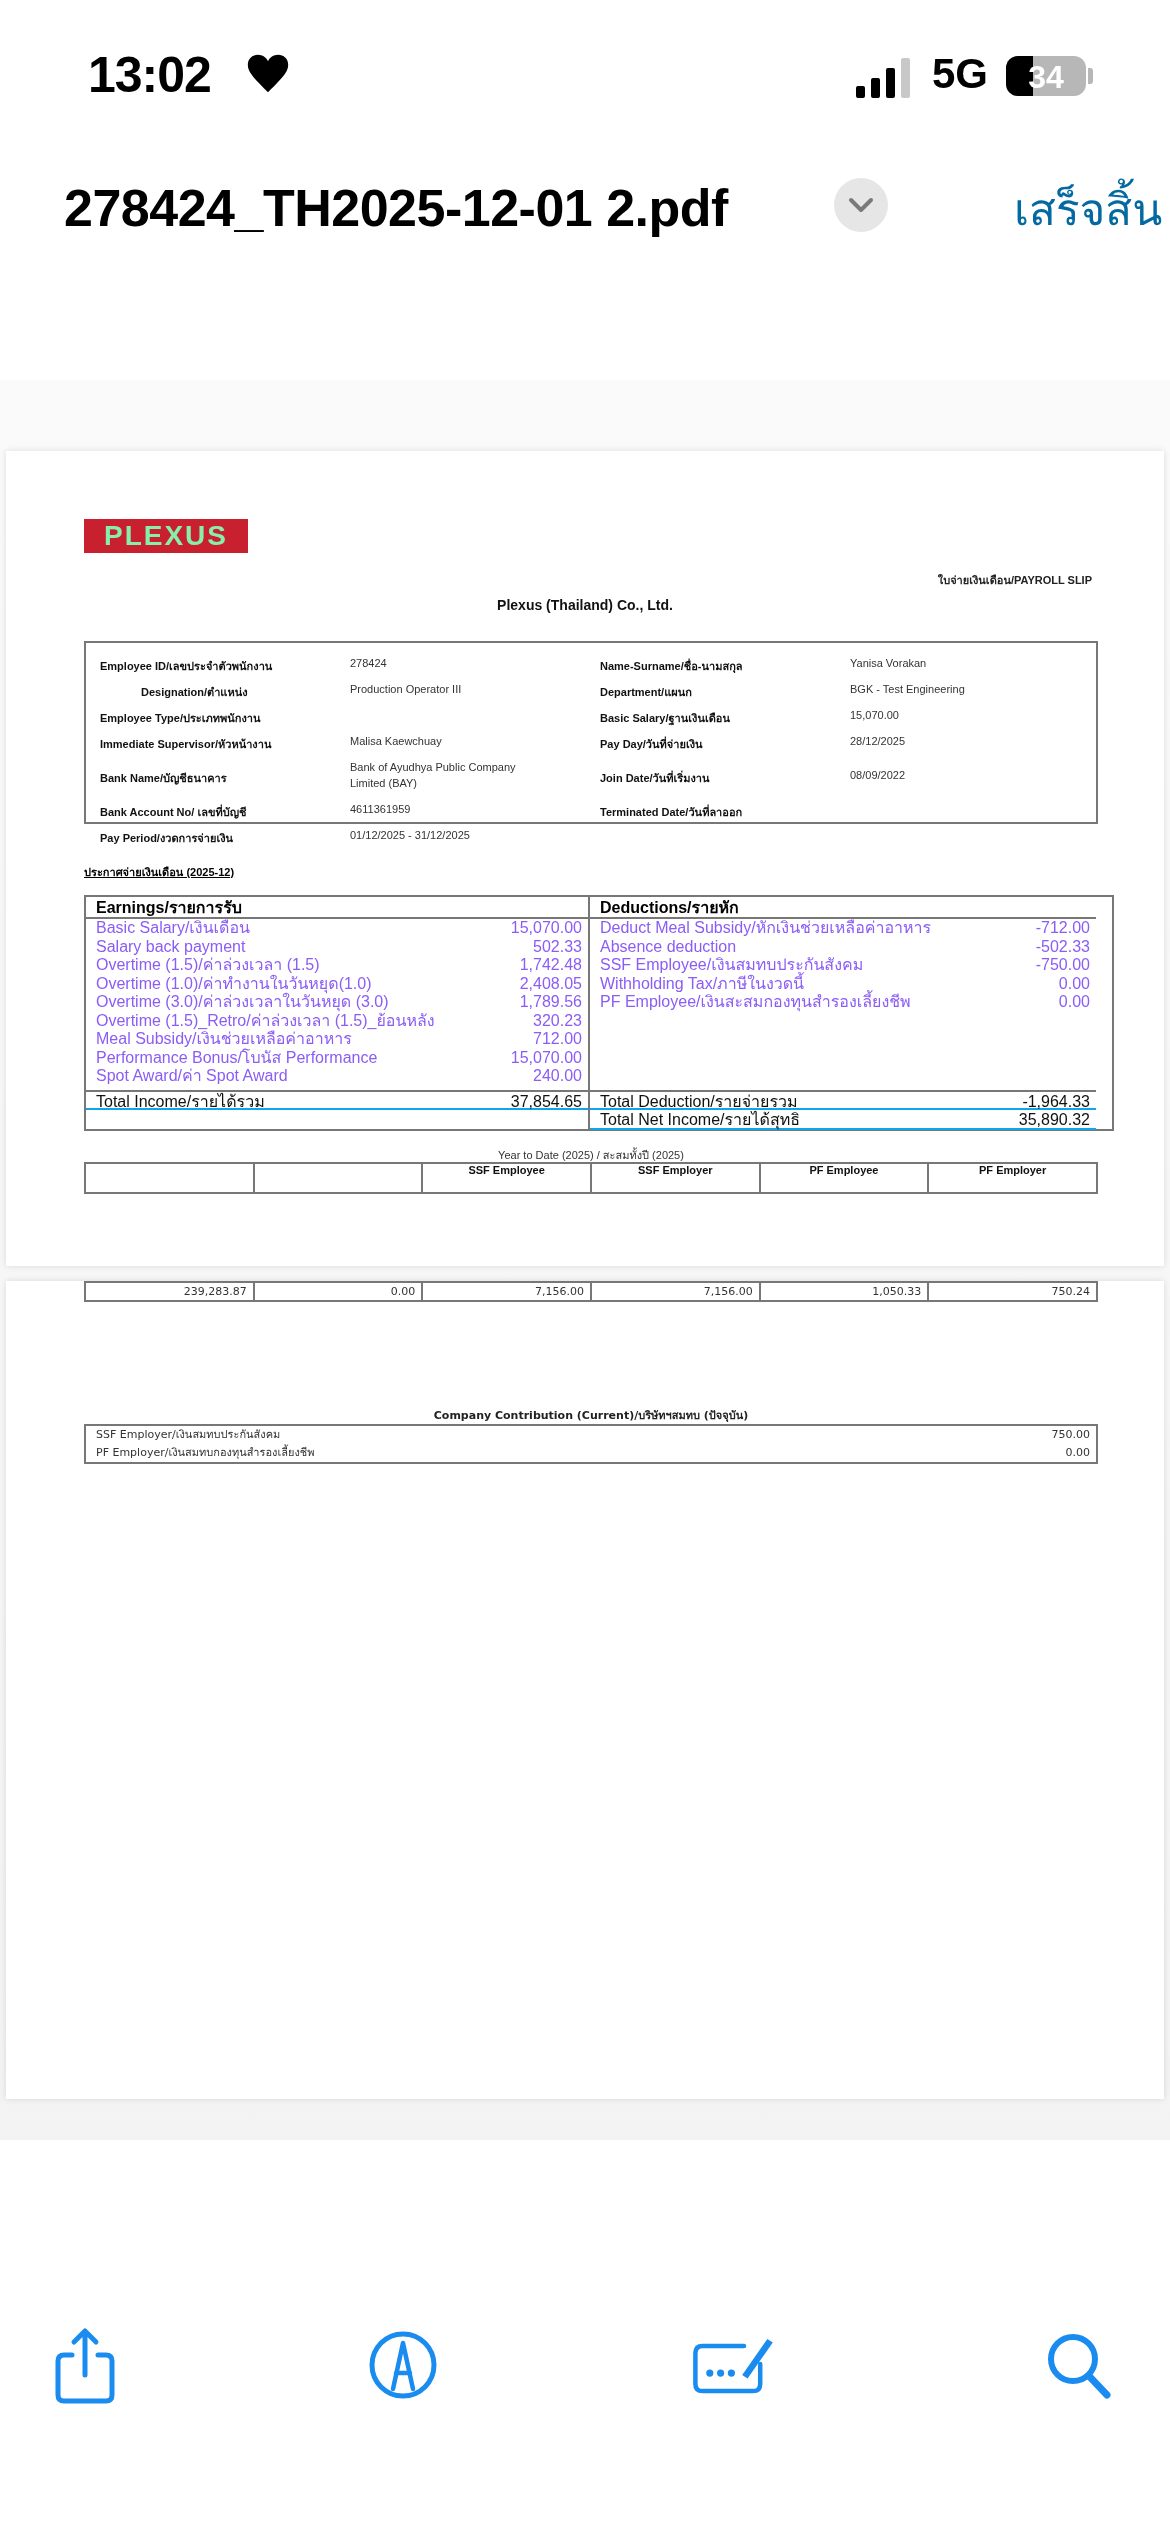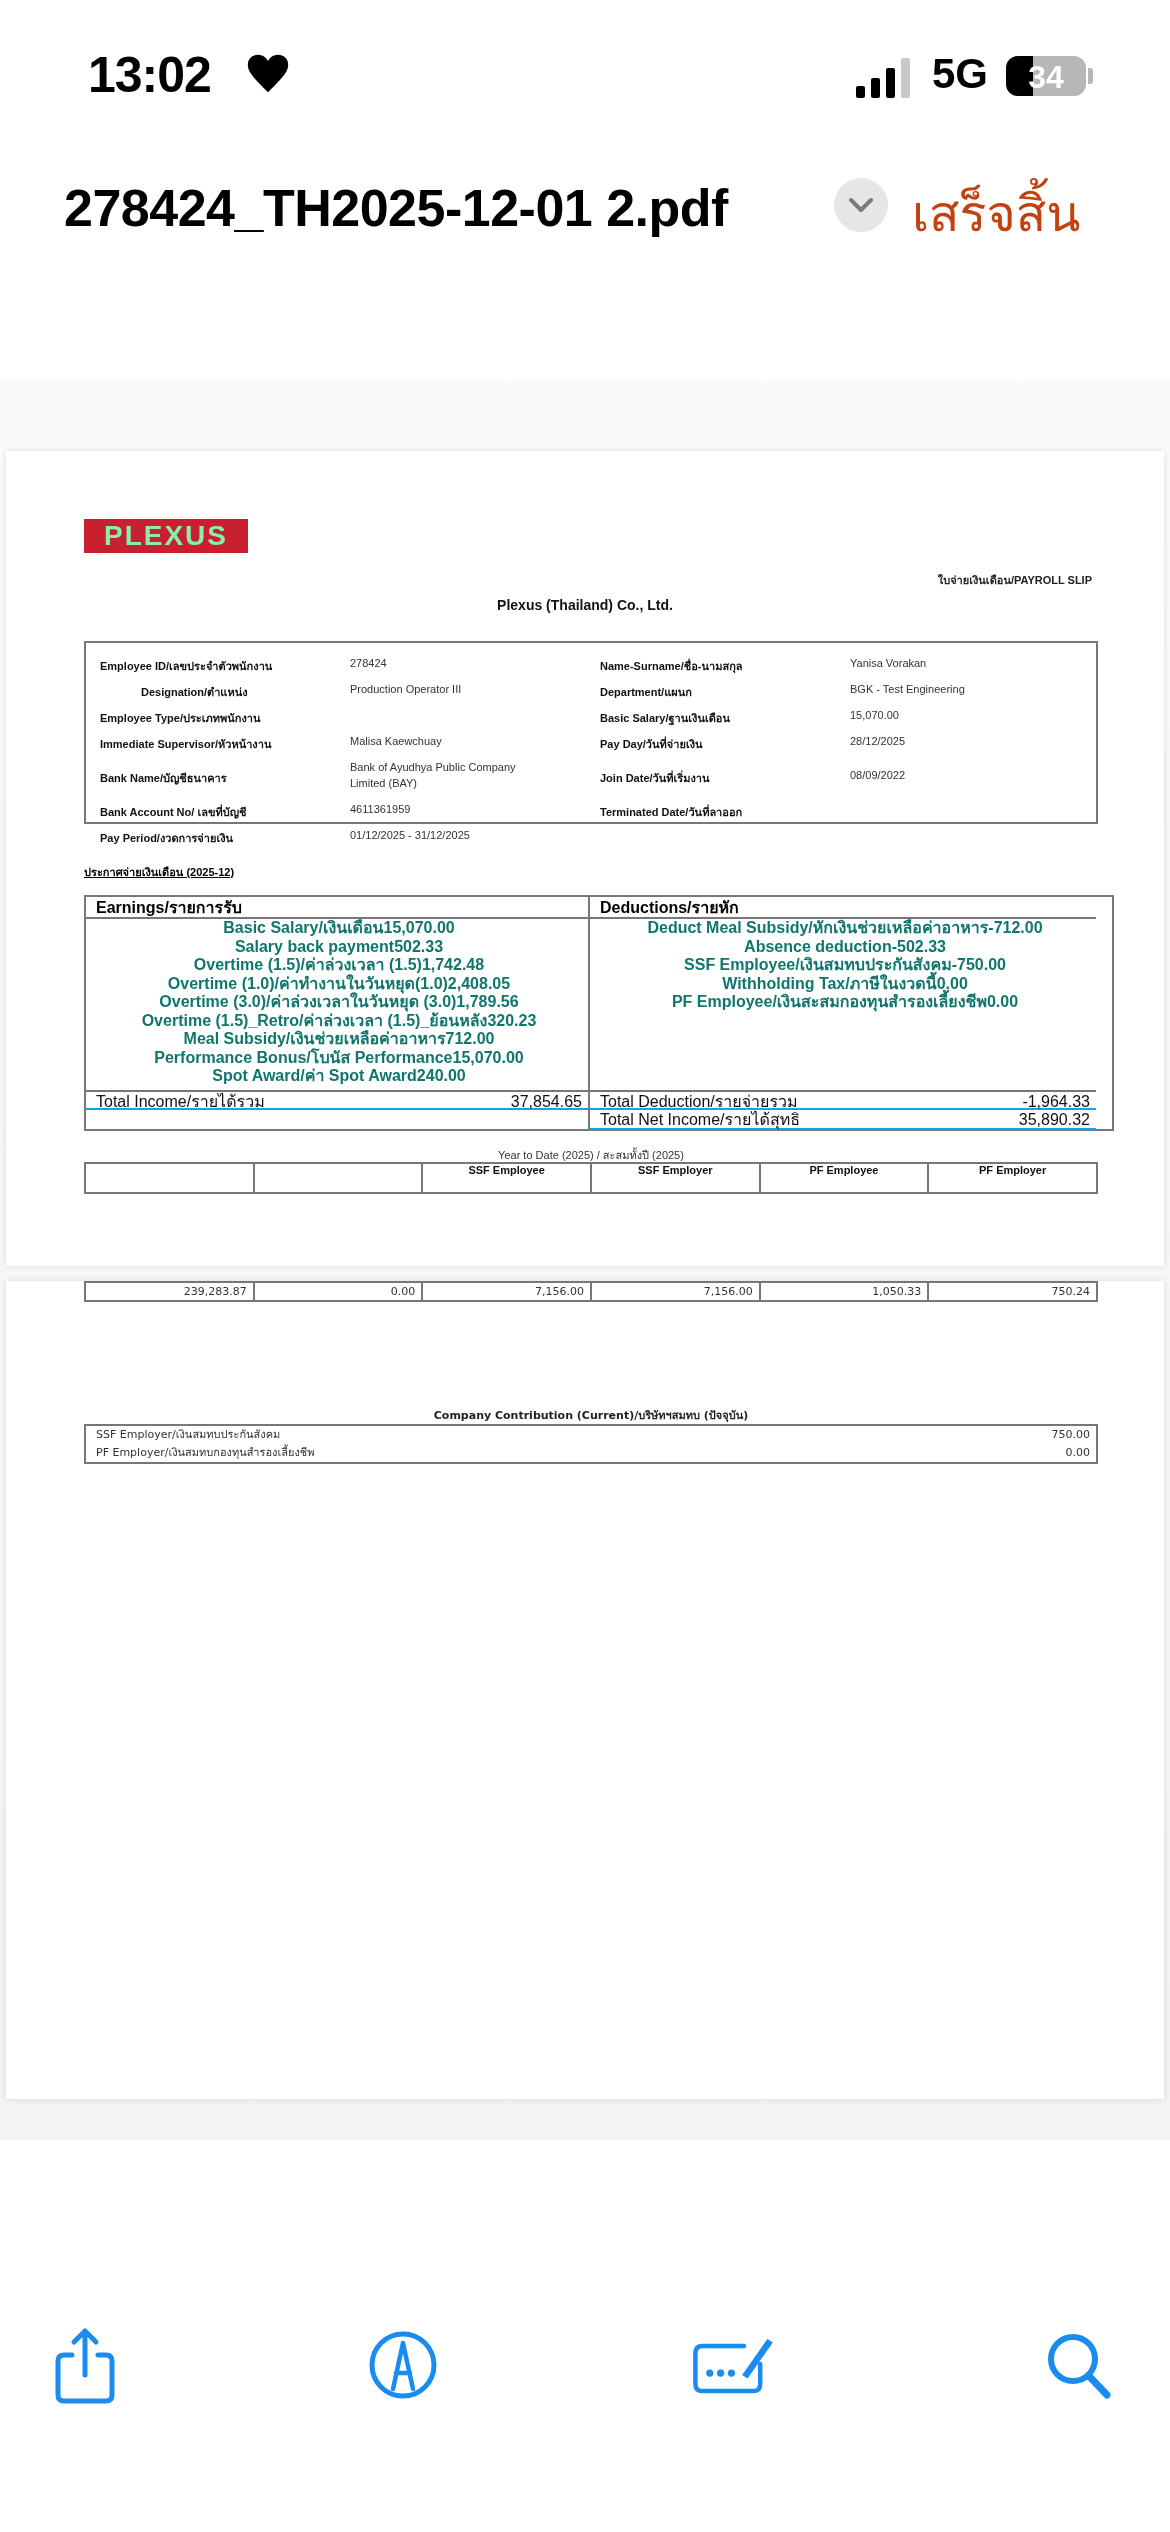--- a/index.html
+++ b/index.html
@@ -12,21 +12,21 @@
   .signal { position: absolute; left: 854px; top: 58px; width: 60px; height: 40px; }
   .net { position: absolute; left: 932px; top: 50px; font-size: 42px; font-weight: 700; }
   .battery { position: absolute; left: 1006px; top: 56px; width: 80px; height: 40px; border-radius: 12px; background: #b7b7b7; overflow: hidden; }
   .battery-fill { position: absolute; left: 0; top: 0; height: 100%; background: #000; }
   .battery-text { position: absolute; left: 0; width: 100%; top: 3px; text-align: center; color: #fff; font-size: 32px; font-weight: 700; }
   .battery-tip { position: absolute; left: 1088px; top: 68px; width: 5px; height: 16px; border-radius: 0 3px 3px 0; background: #b7b7b7; }
 
   .title-bar { position: absolute; top: 160px; left: 0; width: 1170px; height: 100px; }
   .doc-title { position: absolute; left: 64px; top: 18px; font-size: 52px; font-weight: 700; letter-spacing: -0.5px; white-space: nowrap; }
   .title-chevron { position: absolute; left: 834px; top: 18px; width: 54px; height: 54px; border-radius: 50%; background: #e6e6e6; display: flex; align-items: center; justify-content: center; }
-  .done-btn { position: absolute; left: 912px; top: 14px; font-size: 50px; color: #c2410c; white-space: nowrap; }
+  .done-btn { position: absolute; left: 1014px; top: 14px; font-size: 44px; color: #0369a1; white-space: nowrap; }
 
   .pdf-bg { position: absolute; top: 380px; left: 0; width: 1170px; height: 1760px; background: linear-gradient(#fafafa, #f3f3f3); }
   .pdf-page { position: absolute; left: 6px; width: 1158px; background: #fff; box-shadow: 0 0 6px rgba(0,0,0,0.12); overflow: hidden; }
   .page1 { top: 451px; height: 815px; }
   .page2 { top: 1281px; height: 818px; }
 
   .doc { position: absolute; left: 78px; width: 1014px; font-family: "DejaVu Sans", sans-serif; font-size: 11px; color: #222; }
   .logo { position: absolute; left: 78px; top: 68px; width: 164px; height: 34px; background: #c8202f; color: #86efac; font-family: "Liberation Sans", sans-serif; font-weight: 700; font-size: 28px; letter-spacing: 2px; line-height: 34px; text-align: center; }
   .slip-label { position: absolute; right: 72px; top: 120px; font-size: 11px; font-weight: 700; color: #222; }
   .company { position: absolute; left: 0; width: 100%; top: 146px; text-align: center; font-size: 14px; font-weight: 700; color: #111; }
@@ -36,21 +36,21 @@
   .info-label { font-weight: 700; color: #111; }
   .info-val { color: #333; }
 
   .section-link { position: absolute; left: 78px; top: 412px; font-size: 11px; font-weight: 700; text-decoration: underline; }
 
   .ed-box { position: absolute; left: 78px; top: 444px; width: 1030px; height: 236px; border: 2px solid #777; }
   .ed-col { position: absolute; top: 0; height: 100%; }
   .ed-left { left: 0; width: 504px; border-right: 2px solid #777; }
   .ed-right { left: 504px; width: 506px; }
   .ed-head { height: 22px; line-height: 22px; padding-left: 10px; font-weight: 700; border-bottom: 2px solid #777; }
-  .ed-item { height: 18.5px; line-height: 18.5px; padding: 0 6px 0 10px; display: flex; justify-content: center; color: #0f766e; font-weight: bold; }
+  .ed-item { height: 18.5px; line-height: 18.5px; padding: 0 6px 0 10px; display: flex; justify-content: space-between; color: #8b5cf6; }
   .ed-total { position: absolute; left: 0; width: 100%; height: 20px; line-height: 20px; padding: 0 6px 0 10px; display: flex; justify-content: space-between; font-weight: 400; border-top: 2px solid #777; border-bottom: 2px solid #0ea5e9; color: #111; }
 
   .ytd-caption { position: absolute; left: 78px; width: 1014px; top: 695px; text-align: center; font-size: 11px; color: #333; }
   .ytd-table { position: absolute; left: 78px; top: 711px; width: 1014px; border-collapse: collapse; table-layout: fixed; border-radius: 16px; }
   .ytd-table th { border: 2px solid #777; font-size: 11px; font-weight: 700; height: 30px; vertical-align: top; text-align: center; color: #111; }
 
   .ytd2-table { position: absolute; left: 78px; top: 0; width: 1014px; border-collapse: collapse; table-layout: fixed; }
   .ytd2-table th { border-left: 2px solid #777; border-right: 2px solid #777; font-size: 11px; font-weight: 700; height: 70px; vertical-align: bottom; text-align: center; padding-bottom: 4px; color: #111; }
   .ytd2-table td { border: 2px solid #777; font-size: 11px; text-align: right; padding: 2px 6px; color: #333; }
   .ytd2-table th.cut { vertical-align: top; padding-top: 52px; }

